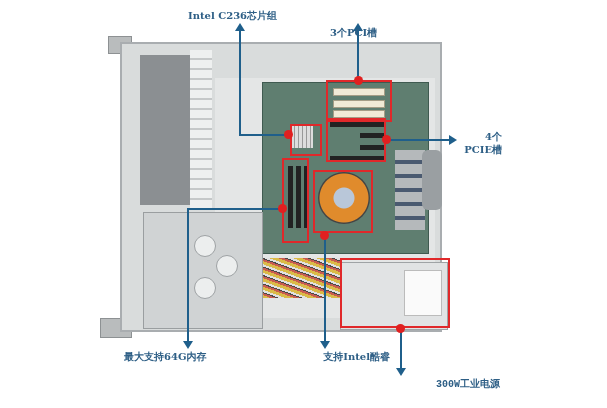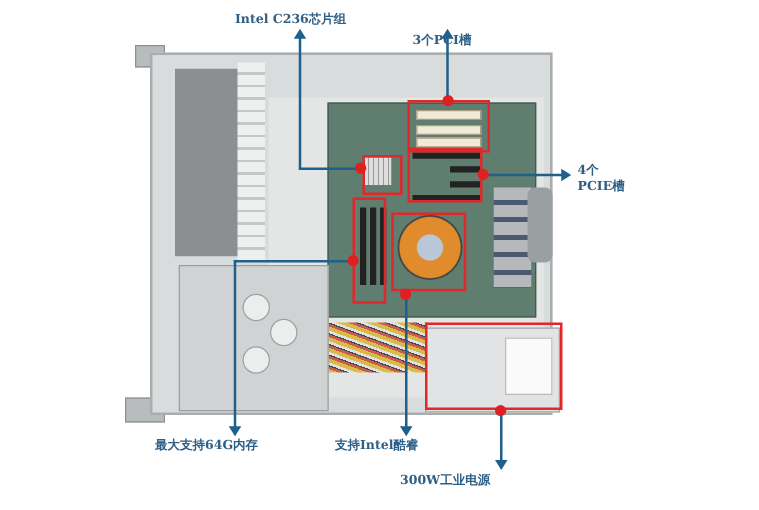--- a/index.html
+++ b/index.html
@@ -1,18 +1,18 @@
 <!DOCTYPE html>
 <html><head>
 <meta charset="utf-8">
 <style>
   html,body{margin:0;padding:0;background:#fff;}
   body{width:607px;height:408px;position:relative;overflow:hidden;font-family:"DejaVu Serif",serif;}
   .abs{position:absolute;}
-  .lbl{position:absolute;color:#2e5f86;font-size:10px;line-height:13px;white-space:nowrap;text-align:left;font-weight:bold;}
+  .lbl{position:absolute;color:#2e5f86;font-size:10px;line-height:13px;white-space:nowrap;text-align:right;font-weight:bold;}
   .line{position:absolute;background:#1f5f8b;}
   .arrow-up{position:absolute;width:0;height:0;border-left:5px solid transparent;border-right:5px solid transparent;border-bottom:8px solid #1f5f8b;}
   .arrow-down{position:absolute;width:0;height:0;border-left:5px solid transparent;border-right:5px solid transparent;border-top:8px solid #1f5f8b;}
   .arrow-right{position:absolute;width:0;height:0;border-top:5px solid transparent;border-bottom:5px solid transparent;border-left:8px solid #1f5f8b;}
   .dot{position:absolute;width:9px;height:9px;border-radius:50%;background:#e02020;}
   .redbox{position:absolute;border:2px solid #e0282a;box-sizing:border-box;}
   
   .chassis{left:120px;top:42px;width:322px;height:290px;background:#d9dcdc;border:2px solid #a9adb0;box-sizing:border-box;}
   .handle-top{left:108px;top:36px;width:22px;height:16px;background:#b9bcbd;border:1px solid #8d9193;}
   .handle-bot{left:100px;top:318px;width:30px;height:18px;background:#b9bcbd;border:1px solid #8d9193;}
@@ -105,18 +105,18 @@
 <div class="arrow-down" style="left:396px;top:368px;"></div>
 <div class="dot" style="left:396px;top:324px;"></div>
 
 <div class="lbl" style="left:188px;top:9px;">Intel C236芯片组</div>
 <div class="lbl" style="left:330px;top:26px;">3个PCI槽</div>
 <div class="lbl" style="left:462px;top:130px;width:40px;">
   <div>4个</div>
   <div>PCIE槽</div>
 </div>
 <div class="lbl" style="left:124px;top:350px;">最大支持64G内存</div>
-<div class="lbl" style="left:268px;top:350px;width:110px;">
+<div class="lbl" style="left:280px;top:350px;width:110px;">
   <div>支持Intel酷睿</div>
 </div>
-<div class="lbl" style="left:320px;top:378px;width:180px;">
+<div class="lbl" style="left:320px;top:378px;width:180px;font-family:Liberation Mono, monospace;">
   <div>300W工业电源</div>
 </div>
 
 </body></html>

